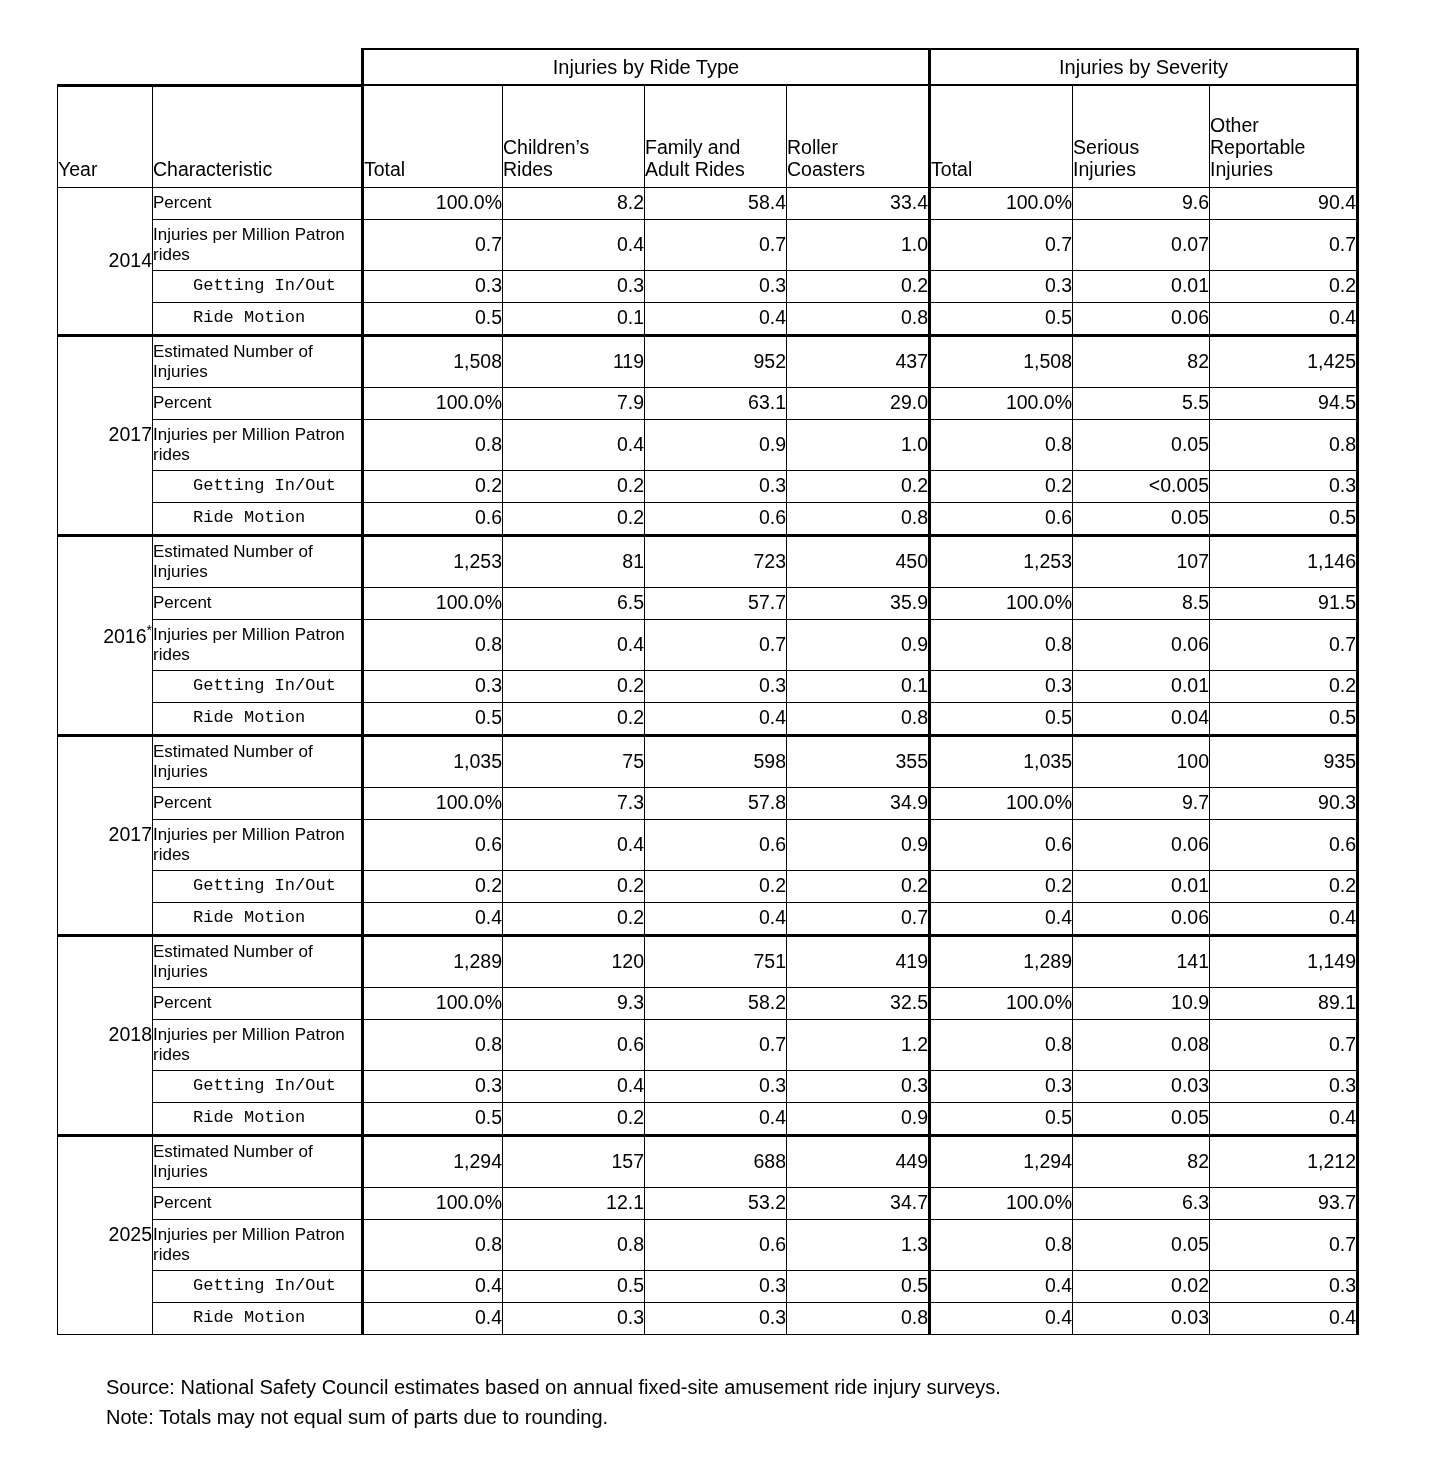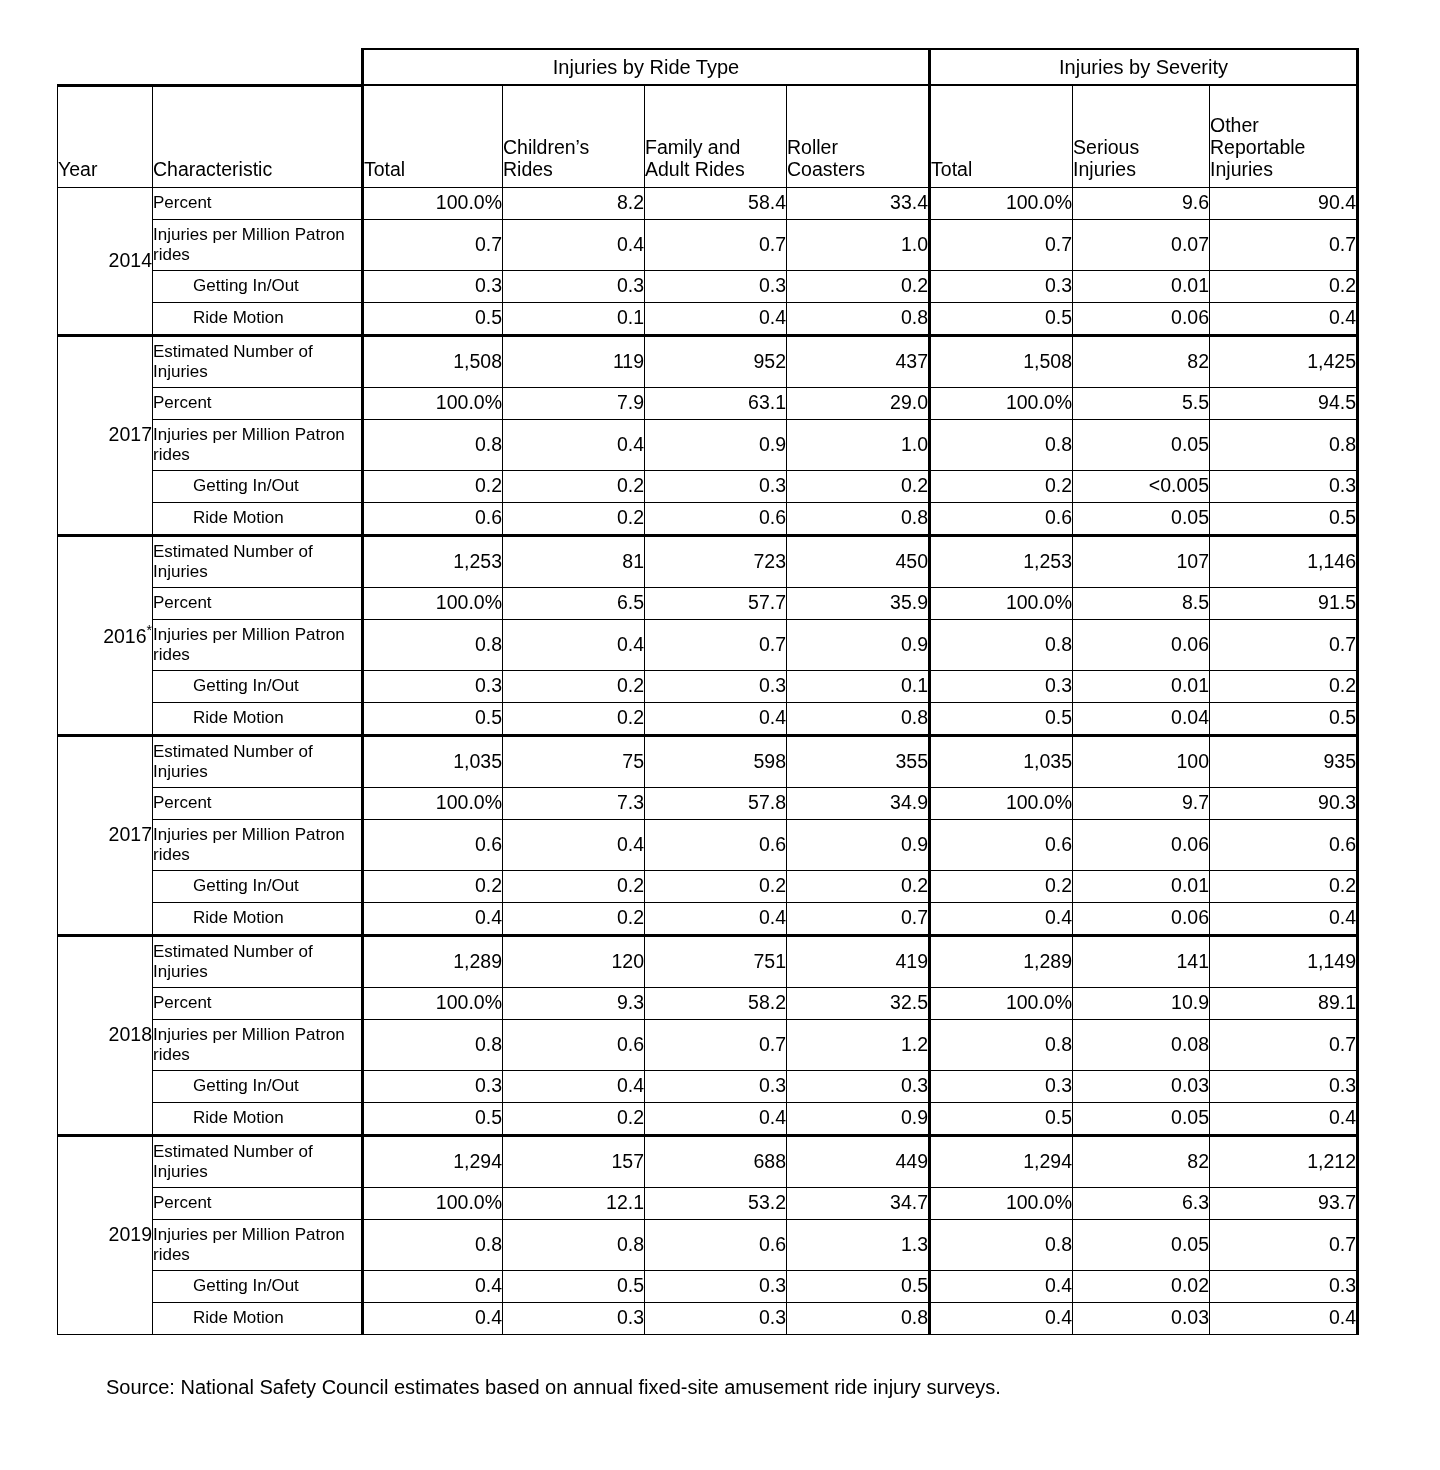--- a/index.html
+++ b/index.html
@@ -71,21 +71,21 @@
     vertical-align: middle;
     font-size: 19.5px;
   }
   .charcell {
     text-align: left;
     padding-left: 8px;
     padding-right: 4px;
     font-size: 17px;
     vertical-align: middle;
   }
-  .charcell.indent { padding-left: 40px; }
+  .charcell.indent { padding-left: 40px; font-family: Liberation Mono, monospace; }
   .numcell {
     text-align: right;
     padding-right: 10px;
     font-size: 19.5px;
     vertical-align: middle;
   }
 
   tr.r-short td { height: 31px; }
   tr.r-tall  td { height: 50px; }
 
@@ -407,21 +407,21 @@
           <td class="charcell indent">Ride Motion</td>
           <td class="numcell thick-left">0.5</td>
           <td class="numcell">0.2</td>
           <td class="numcell">0.4</td>
           <td class="numcell">0.9</td>
           <td class="numcell thick-left">0.5</td>
           <td class="numcell">0.05</td>
           <td class="numcell thick-right">0.4</td>
         </tr>
         <tr class="r-tall">
-          <td class="yearcell thick-top" rowspan="5">2019</td>
+          <td class="yearcell thick-top" rowspan="5">2025</td>
           <td class="charcell thick-top">Estimated Number of Injuries</td>
           <td class="numcell thick-left thick-top">1,294</td>
           <td class="numcell thick-top">157</td>
           <td class="numcell thick-top">688</td>
           <td class="numcell thick-top">449</td>
           <td class="numcell thick-left thick-top">1,294</td>
           <td class="numcell thick-top">82</td>
           <td class="numcell thick-right thick-top">1,212</td>
         </tr>
         <tr class="r-short">
@@ -462,15 +462,16 @@
           <td class="numcell">0.8</td>
           <td class="numcell thick-left">0.4</td>
           <td class="numcell">0.03</td>
           <td class="numcell thick-right">0.4</td>
         </tr>
       </tbody>
   </table>
 
   <div class="notes">
     <div>Source: National Safety Council estimates based on annual fixed-site amusement ride injury surveys.</div>
+    <div>Note: Totals may not equal sum of parts due to rounding.</div>
   </div>
 
 </div>
 
 </body></html>

